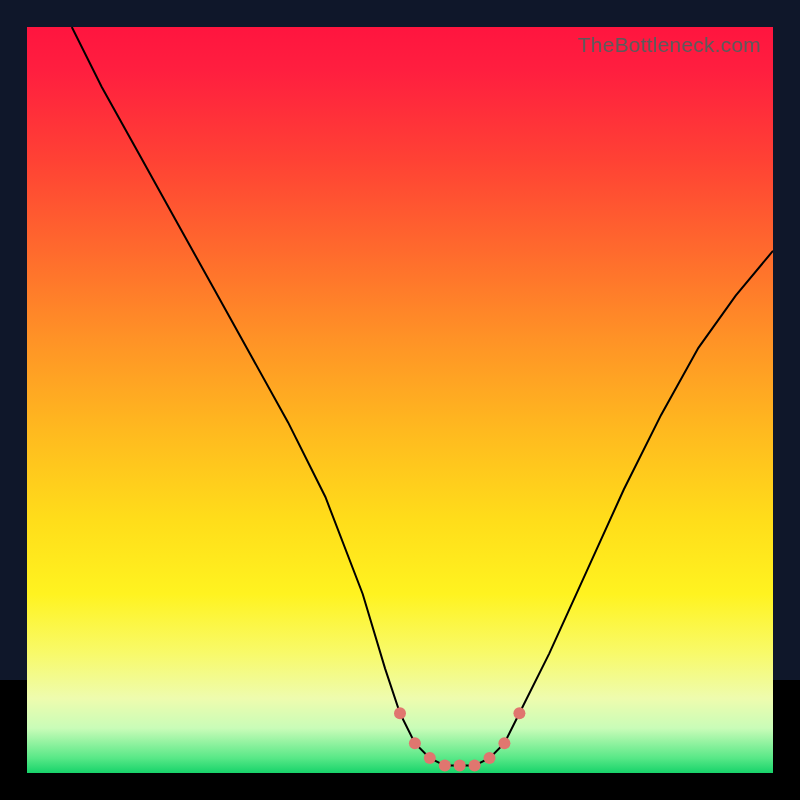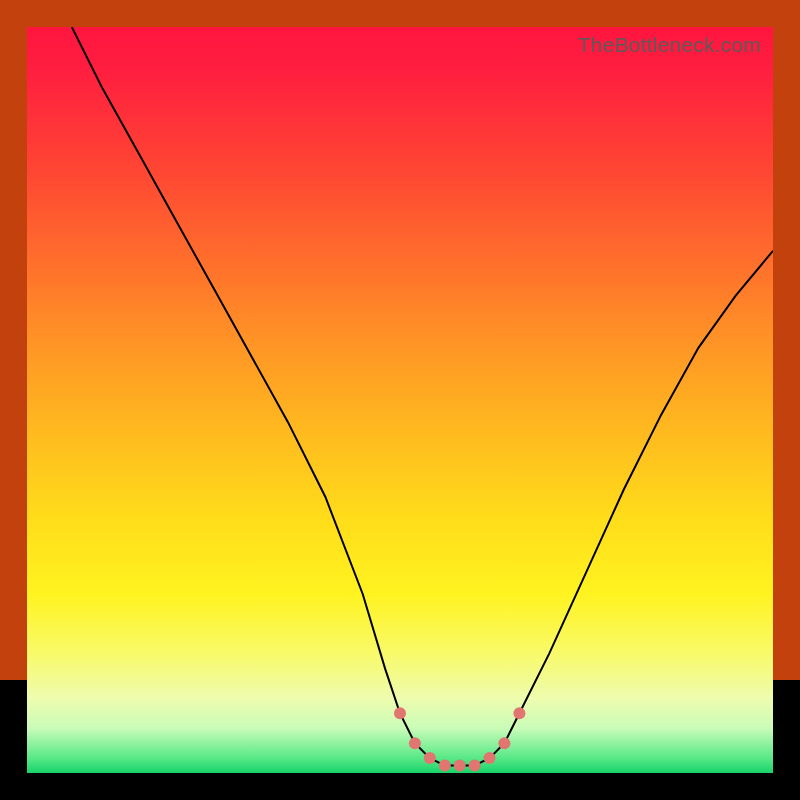--- a/index.html
+++ b/index.html
@@ -10,21 +10,21 @@
     background: #000;
     overflow: hidden;
     font-family: Arial, Helvetica, sans-serif;
   }
   .frame {
     position: absolute;
     left: 0;
     top: 0;
     width: 800px;
     height: 680px;
-    background: #c2410c;
+    background: #0f172a;
   }
   .plot {
     position: absolute;
     left: 27px;
     top: 27px;
     width: 746px;
     height: 746px;
     
     background: linear-gradient(to bottom,
       #ff153f 0%,

